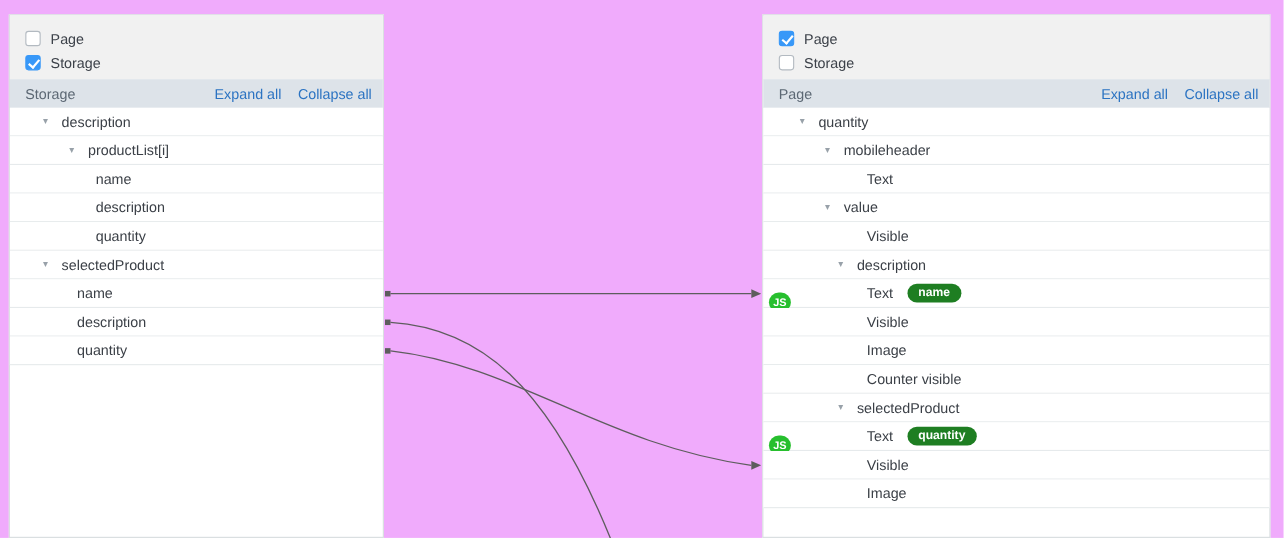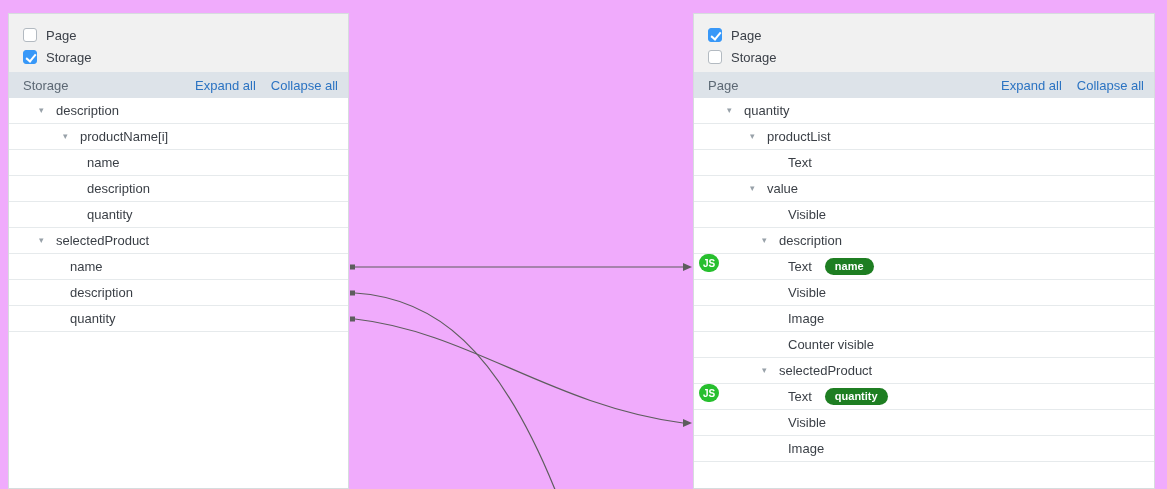--- a/index.html
+++ b/index.html
@@ -23,21 +23,21 @@
   .panel-header{height:26px;background:#dde3e9;display:flex;align-items:center;
                 justify-content:space-between;padding:0 10px 0 14px;box-sizing:border-box;}
   .panel-title{font-size:13px;color:#5c6874;}
   .header-links{display:flex;gap:15px;}
   .hlink{font-size:13px;color:#2b73c2;cursor:pointer;text-decoration:none;}
 
   .row{height:26px;border-bottom:1px solid #e6eaec;display:flex;align-items:center;
        font-size:13px;color:#3a3f46;position:relative;box-sizing:border-box;background:#fff;}
   .arrow{color:#98a1a9;font-size:9px;width:10px;margin-right:7px;flex:0 0 auto;line-height:1;}
   .row-label{white-space:nowrap;}
-  .js-badge{position:absolute;left:5px;top:0;width:20px;height:18px;border-radius:9px;
+  .js-badge{position:absolute;left:5px;top:12px;width:20px;height:18px;border-radius:9px;
             background:#27bf2e;color:#fff;font-weight:bold;font-size:10px;
             display:flex;align-items:center;justify-content:center;}
   .pill{margin-left:13px;background:#1e7e22;color:#fff;font-size:11px;font-weight:bold;
         border-radius:9px;padding:2px 10px;line-height:1.2;white-space:nowrap;}
 
   #connector-layer{position:absolute;left:0;top:0;width:1167px;height:489px;
                    pointer-events:none;z-index:6;}
 </style>
 </head>
 <body>
@@ -62,21 +62,21 @@
         <a class="hlink">Collapse all</a>
       </span>
     </div>
     <div class="tree">
         <div class="row" style="padding-left: 30px;">
           <span class="arrow">▾</span>
           <span class="row-label">description</span>
         </div>
         <div class="row" style="padding-left: 54px;">
           <span class="arrow">▾</span>
-          <span class="row-label">productName[i]</span>
+          <span class="row-label">productList[i]</span>
         </div>
         <div class="row" style="padding-left: 78px;">
           <span class="row-label">name</span>
         </div>
         <div class="row" style="padding-left: 78px;">
           <span class="row-label">description</span>
         </div>
         <div class="row" style="padding-left: 78px;">
           <span class="row-label">quantity</span>
         </div>
@@ -114,21 +114,21 @@
         <a class="hlink">Collapse all</a>
       </span>
     </div>
     <div class="tree">
         <div class="row" style="padding-left: 33px;">
           <span class="arrow">▾</span>
           <span class="row-label">quantity</span>
         </div>
         <div class="row" style="padding-left: 56px;">
           <span class="arrow">▾</span>
-          <span class="row-label">productList</span>
+          <span class="row-label">mobileheader</span>
         </div>
         <div class="row" style="padding-left: 94px;">
           <span class="row-label">Text</span>
         </div>
         <div class="row" style="padding-left: 56px;">
           <span class="arrow">▾</span>
           <span class="row-label">value</span>
         </div>
         <div class="row" style="padding-left: 94px;">
           <span class="row-label">Visible</span>

